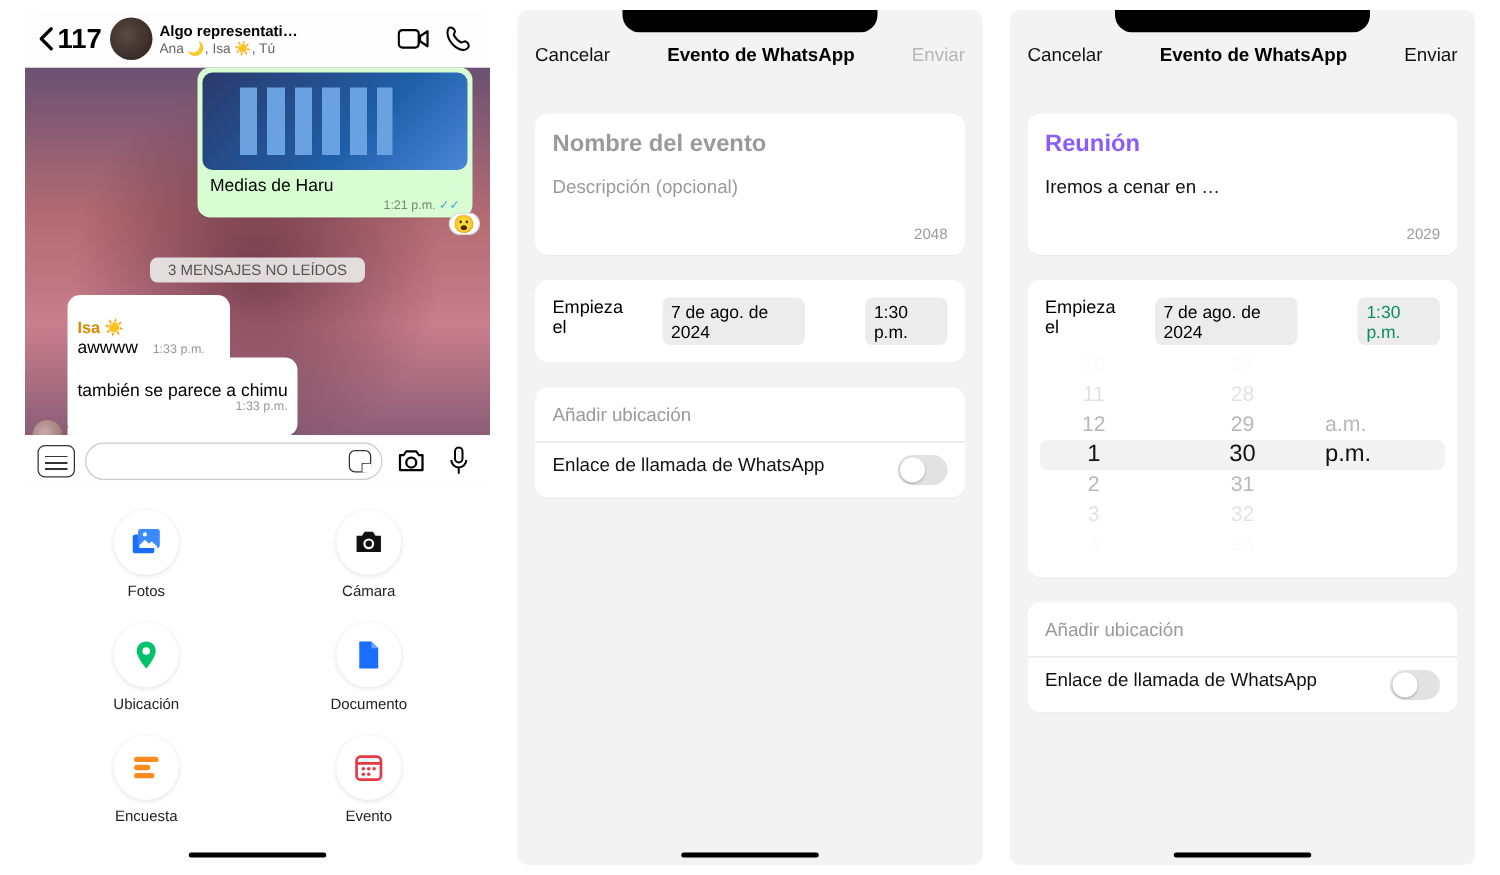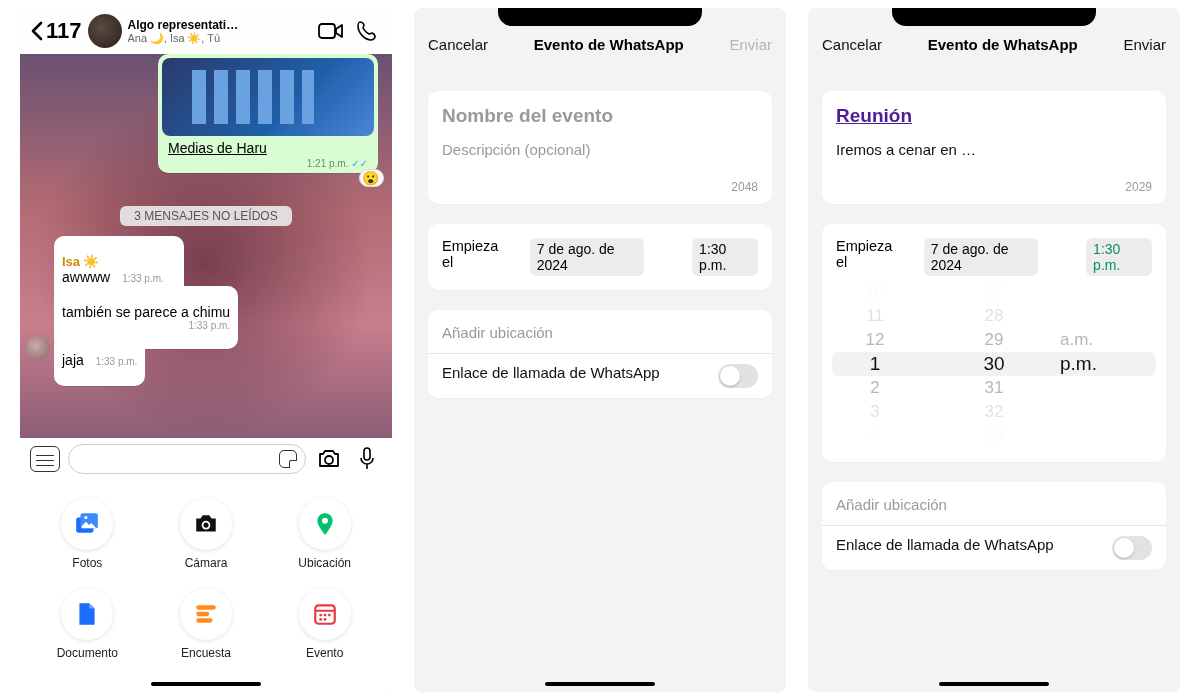--- a/index.html
+++ b/index.html
@@ -15,55 +15,55 @@
   .title-wrap { flex: 1; min-width: 0; }
   .title-wrap .t1 { font-weight: 700; font-size: 12px; white-space: nowrap; overflow: hidden; text-overflow: ellipsis; }
   .title-wrap .t2 { font-size: 11px; color: #666; white-space: nowrap; overflow: hidden; text-overflow: ellipsis; }
   .icon-btn { width: 30px; height: 30px; display: flex; align-items: center; justify-content: center; color: #000; }
 
   .chat-bg { flex: 1; position: relative; background: linear-gradient(180deg,#6a5172 0%, #b36b73 40%, #c97e8c 70%, #8b5d76 100%); overflow: hidden; }
   .chat-bg::before { content:""; position:absolute; inset:0; background: radial-gradient(circle at 50% 55%, rgba(60,20,40,.55), transparent 60%); }
   .msg-out { position: absolute; right: 14px; top: 0; width: 220px; background: #d8fdd2; border-radius: 10px; padding: 4px; box-shadow: 0 1px 0 rgba(0,0,0,.1); }
   .msg-img { height: 78px; border-radius: 8px; background: linear-gradient(135deg,#2b3a6b 0%, #1f5fa8 60%, #4a86d8 100%); position: relative; overflow:hidden; }
   .msg-img::after { content:""; position:absolute; inset:12px 60px 12px 30px; background: repeating-linear-gradient(90deg,#6aa1e0 0 14px, transparent 14px 22px); }
-  .msg-cap { font-size: 14px; padding: 4px 6px 2px; text-decoration: underline; }
+  .msg-cap { font-size: 14px; padding: 4px 6px 2px; }
   .msg-meta { font-size: 10px; color: #6a8f66; text-align: right; padding-right: 6px; }
   .reaction { position: absolute; right: -6px; bottom: -14px; background: #fff; border:1px solid #ddd; border-radius: 12px; font-size: 14px; padding: 0 3px; }
 
   .divider { position: absolute; left: 0; right: 0; top: 152px; text-align: center; font-size: 12px; color: #555; }
   .divider span { background: rgba(235,235,235,.9); padding: 3px 14px; border-radius: 6px; display:inline-block; }
 
   .bubble { position: absolute; background: #fff; border-radius: 10px; padding: 18px 8px; box-shadow: 0 1px 0 rgba(0,0,0,.1); font-size: 14px; }
   .sender { font-size: 13px; font-weight: 600; color: #d28a00; }
   .bubble .time { font-size: 10px; color: #999; margin-left: 8px; }
   .mini-av { position:absolute; width:24px; height:24px; border-radius:50%; background: radial-gradient(circle at 40% 40%, #caa, #866); }
 
   .input-row { display: flex; align-items: center; gap: 8px; padding: 6px 10px; background: #fff; }
   .kbd-btn { width: 30px; height: 26px; border: 1.5px solid #333; border-radius: 6px; position: relative; }
   .kbd-btn::before { content:""; position:absolute; inset:5px; background: repeating-linear-gradient(0deg,#333 0 1.5px, transparent 1.5px 5px); }
   .text-pill { flex: 1; height: 30px; border: 1px solid #ccc; border-radius: 16px; display:flex; align-items:center; justify-content:flex-end; padding-right:8px; }
   .sticker { width:18px; height:18px; border:1.5px solid #333; border-radius:5px; position:relative; }
   .sticker::after { content:""; position:absolute; right:-1px; bottom:-1px; width:7px; height:7px; background:#fff; border-top:1.5px solid #333; border-left:1.5px solid #333; border-radius:2px 0 0 0; }
 
   .sheet { background: #fff; padding: 18px 10px 32px; }
-  .grid { display: grid; grid-template-columns: repeat(3, 1fr); column-gap: 4px; row-gap: 18px; text-align: center; } 
+  .grid { display: grid; grid-template-columns: repeat(2, 1fr); column-gap: 4px; row-gap: 18px; text-align: center; } 
   .cell { display: flex; flex-direction: column; align-items: center; gap: 6px; font-size: 12px; color:#222; }
   .circle { width: 52px; height: 52px; border-radius: 50%; background: #fff; box-shadow: 0 1px 4px rgba(0,0,0,.12); display:flex; align-items:center; justify-content:center; }
   .circle svg { width: 26px; height: 26px; }
 
   
   .modal-bar { display: flex; align-items: center; justify-content: space-between; padding: 10px 14px; background:#f3f3f3; }
   .modal-bar .cancel { font-size: 15px; color:#111; }
   .modal-bar .mtitle { font-size: 15px; font-weight: 700; }
   .modal-bar .send { font-size: 15px; color:#b6b6b6; }
   .modal-bar .send.active { color:#111; }
   .body-area { flex:1; padding: 28px 14px 0; overflow:hidden; }
   .card { background:#fff; border-radius:10px; padding: 14px 14px; margin-bottom: 20px; box-shadow: 0 .5px 0 rgba(0,0,0,.05); }
   .ev-name-ph { font-size: 19px; font-weight: 600; color:#9a9a9a; }
-  .ev-name-val { font-size: 19px; font-weight: 700; color:#4c1d95;text-decoration:underline; }
+  .ev-name-val { font-size: 19px; font-weight: 700; color:#8b5cf6; }
   .ev-desc-ph { font-size: 15px; color:#9a9a9a; margin-top: 14px; }
   .ev-desc-val { font-size: 15px; color:#111; margin-top: 14px; }
   .counter { text-align: right; font-size: 12px; color:#9a9a9a; margin-top: 22px; }
   .row-line { display:flex; align-items:flex-start; gap:24px; font-size:14.5px; }
   .pill { background:#ececec; border-radius:6px; padding:3px 7px; font-size:14px; }
   .pill.green { color:#0a8f5b; }
   .sep { height:1px; background:#e6e6e6; margin: 0 -14px; }
   .loc-ph { color:#9a9a9a; font-size:15px; padding: 12px 0; }
   .loc-lbl { font-size:15px; padding: 12px 0 2px; color:#111; }
   .toggle { position: relative; width: 40px; height: 24px; background:#e2e2e2; border-radius: 14px; }

